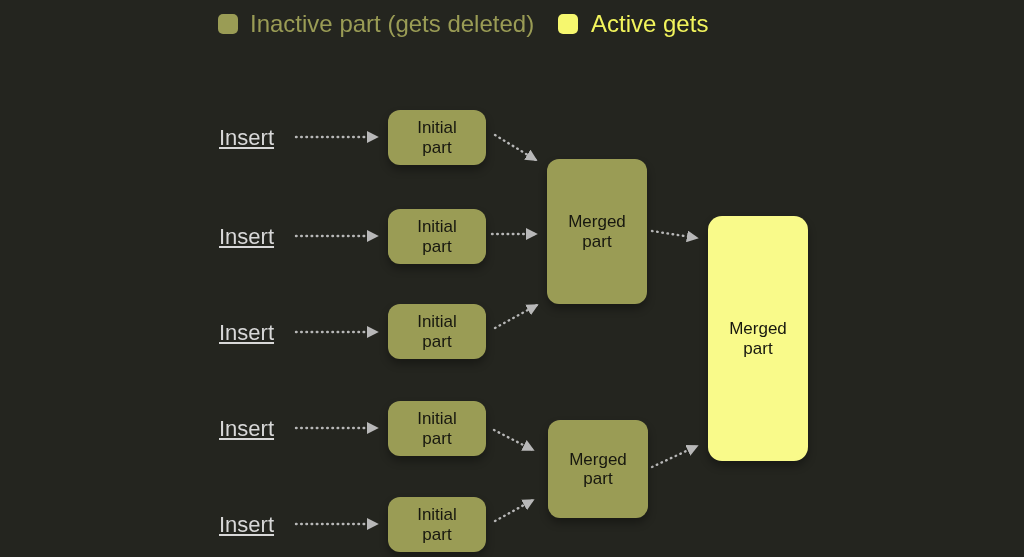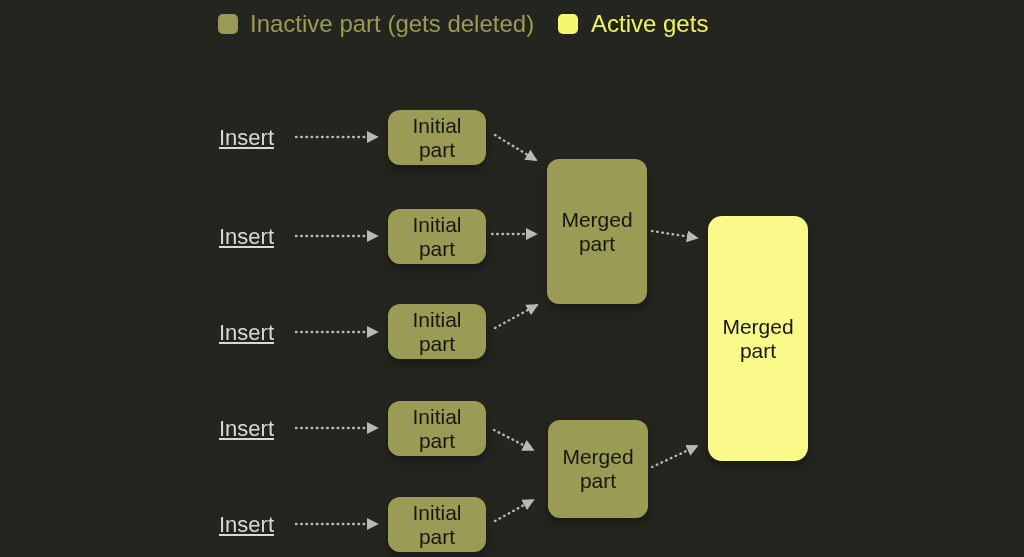--- a/index.html
+++ b/index.html
@@ -62,21 +62,21 @@
   }
   .part-box{
     position:absolute;
     display:flex;
     align-items:center;
     justify-content:center;
     text-align:center;
     border-radius:12px;
     background:var(--inactive-box);
     color:var(--box-text);
-    font-size:21px;
+    font-size:17px;
     line-height:1.13;
     white-space:pre-line;
     box-shadow:0 5px 9px rgba(0,0,0,0.32);
   }
   .part-box.initial{left:388px;width:98px;height:55px;}
   .initial.r0{top:110px;}
   .initial.r1{top:209px;}
   .initial.r2{top:304px;}
   .initial.r3{top:401px;}
   .initial.r4{top:497px;}

